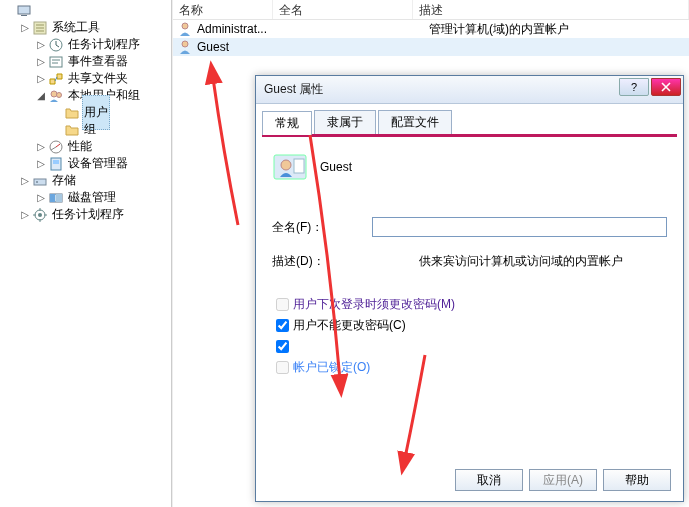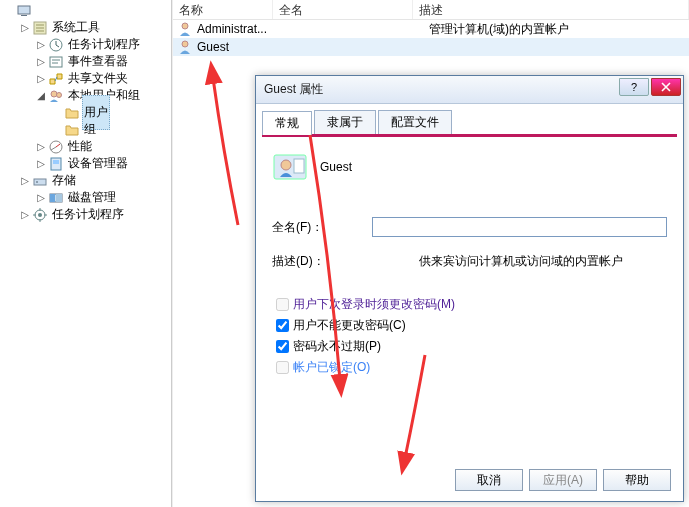--- a/index.html
+++ b/index.html
@@ -275,21 +275,20 @@
         <div class="chk">
           <input type="checkbox" disabled="" style="">
           <span style="color:#4c1d95">用户下次登录时须更改密码(M)</span>
         </div>
         <div class="chk">
           <input type="checkbox" checked="" style="">
           <span style="">用户不能更改密码(C)</span>
         </div>
         <div class="chk">
           <input type="checkbox" checked="" style="">
-          <span style="">密码永不过期(P)</span>
         </div>
         <div class="chk">
           <input type="checkbox" disabled="" style="">
           <span style="color:#3b82f6">帐户已锁定(O)</span>
         </div>
       </div>
   </div>
   <div class="dlg-buttons">
     <button class="btn">取消</button>
     <button class="btn" disabled="">应用(A)</button>

